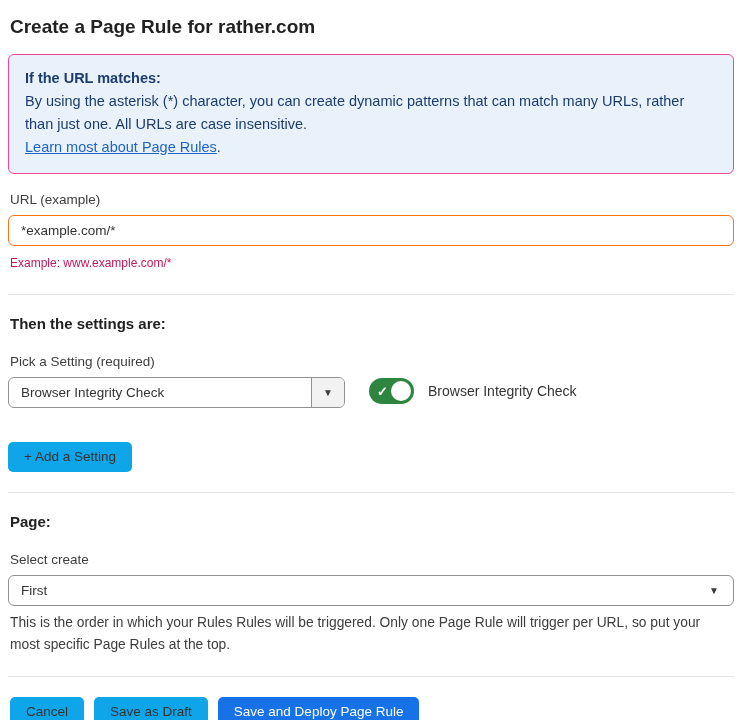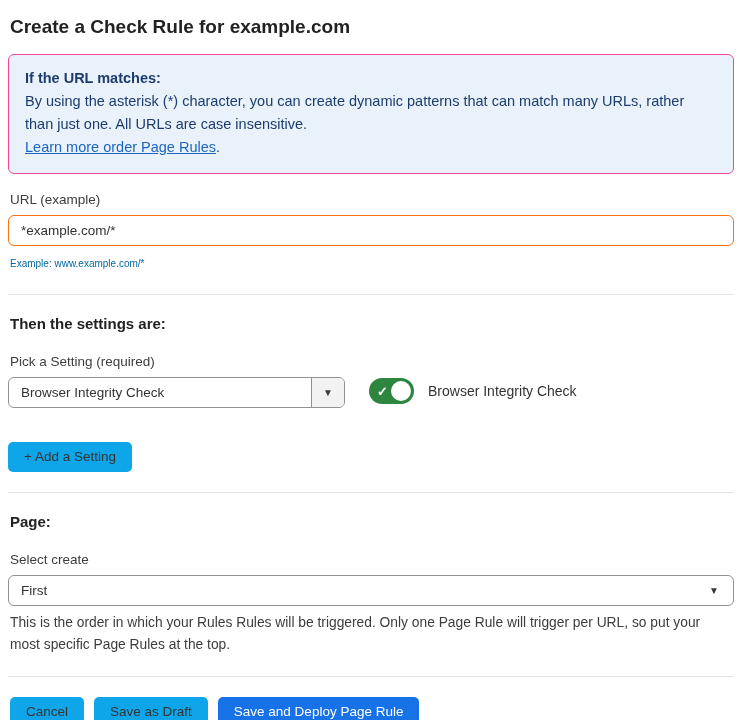--- a/index.html
+++ b/index.html
@@ -40,21 +40,21 @@
     border: 1px solid #f97316;
     border-radius: 6px;
     padding: 0 12px;
     font-size: 13.5px;
     font-family: "Liberation Sans", sans-serif;
     color: #333;
     background: #fff;
     outline: none;
     display: block;
   }
-  .helper-text { font-size: 10px; color: #0369a1; margin: 7px 2px 0 2px; line-height: 21px; }
+  .helper-text { font-size: 12px; color: #be185d; margin: 7px 2px 0 2px; line-height: 21px; }
 
   .divider { border: none; border-top: 1px solid #e4e4e4; margin: 20px 0; }
 
   .section-heading { font-size: 15px; font-weight: bold; color: #222; margin: 0 0 22px 2px; }
 
   
   .setting-row { display: flex; align-items: flex-start; }
   .select-box {
     display: flex; align-items: stretch;
     border: 1px solid #919191;
@@ -122,26 +122,26 @@
 
   .footer-buttons { display: flex; gap: 10px; margin-top: 12px; padding-left: 2px; }
 
   .order-helper { font-size: 13.8px; color: #3d3d3d; line-height: 22px; margin: 6px 2px 0 2px; max-width: 740px; }
 </style>
 </head>
 <body>
 
 <div class="page">
 
-  <div class="page-title">Create a Check Rule for example.com</div>
+  <div class="page-title">Create a Page Rule for rather.com</div>
 
   <div class="info-box">
     <div class="info-heading">If the URL matches:</div>
     <div class="info-body">By using the asterisk (*) character, you can create dynamic patterns that can match many URLs, rather than just one. All URLs are case insensitive.</div>
-    <div><a class="info-link">Learn more order Page Rules</a><span>.</span></div>
+    <div><a class="info-link">Learn most about Page Rules</a><span>.</span></div>
   </div>
 
   <div class="field-label">URL (example)</div>
   <input class="text-input" type="text" value="*example.com/*" style="">
   <div class="helper-text">Example: www.example.com/*</div>
 
   <hr class="divider">
 
   <div class="section-heading">Then the settings are:</div>
 

